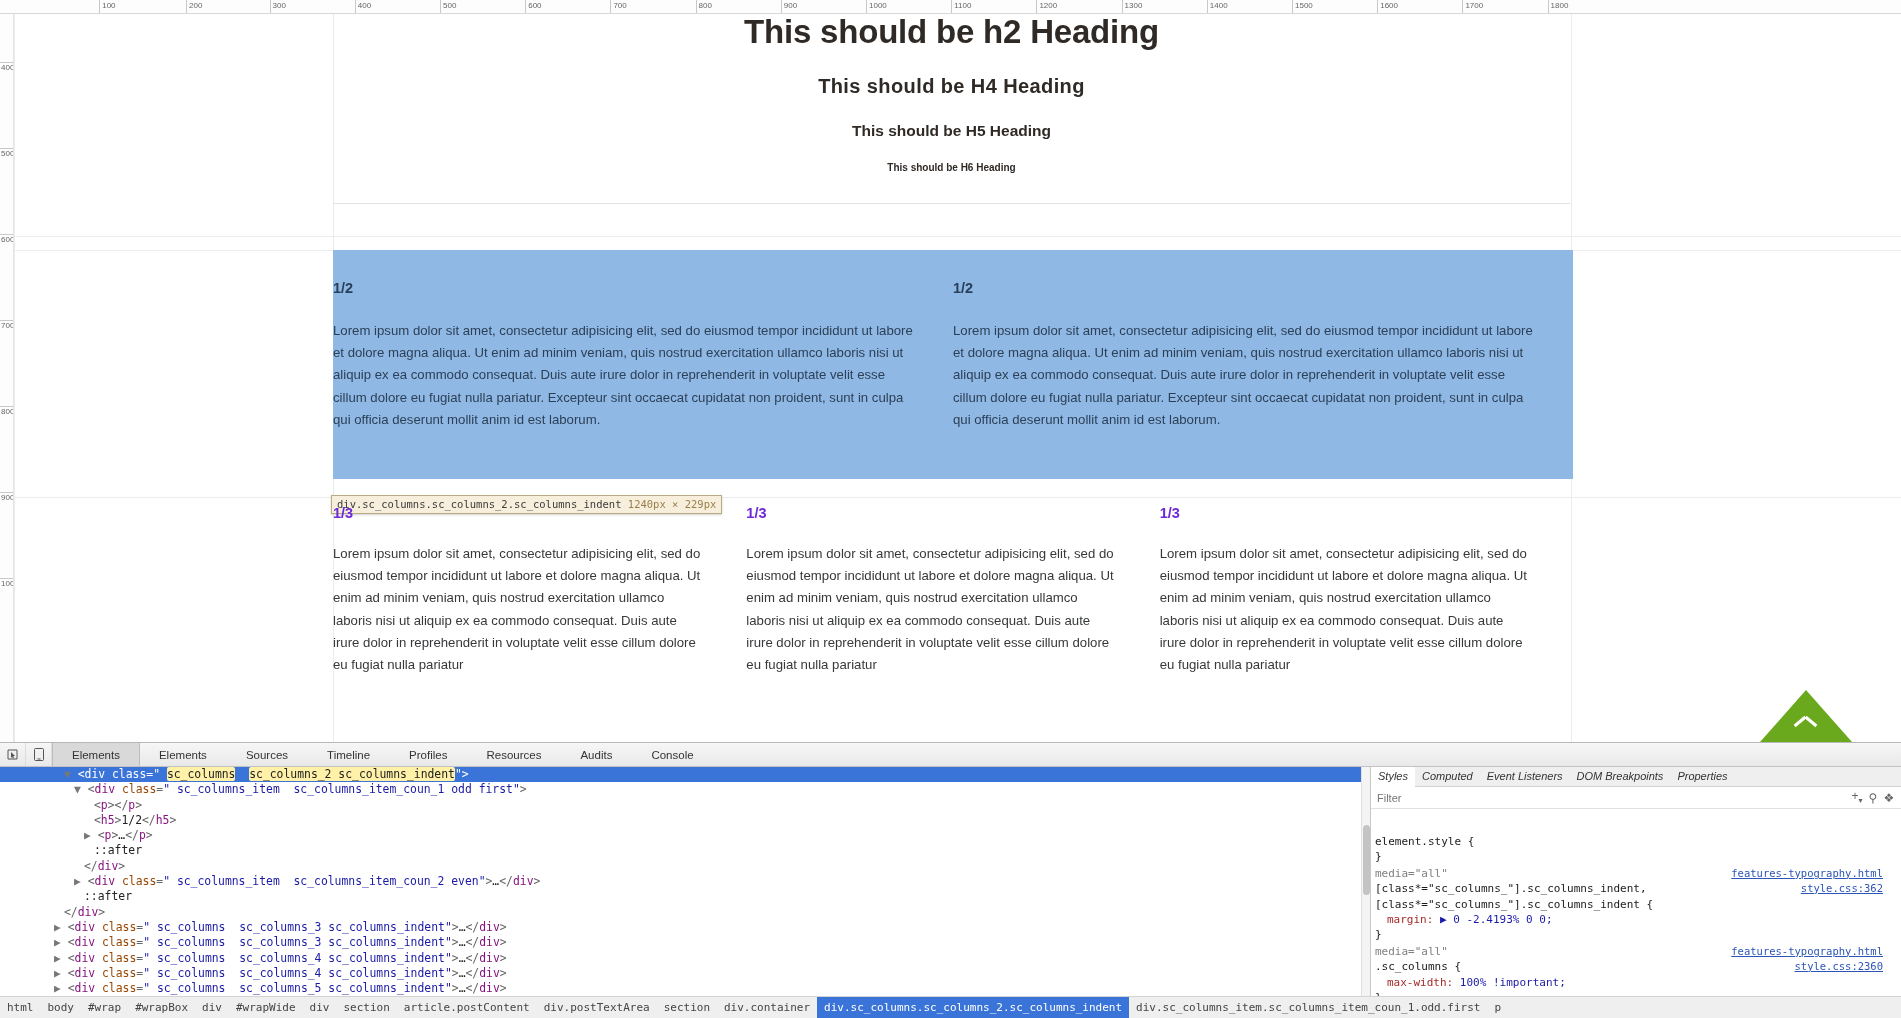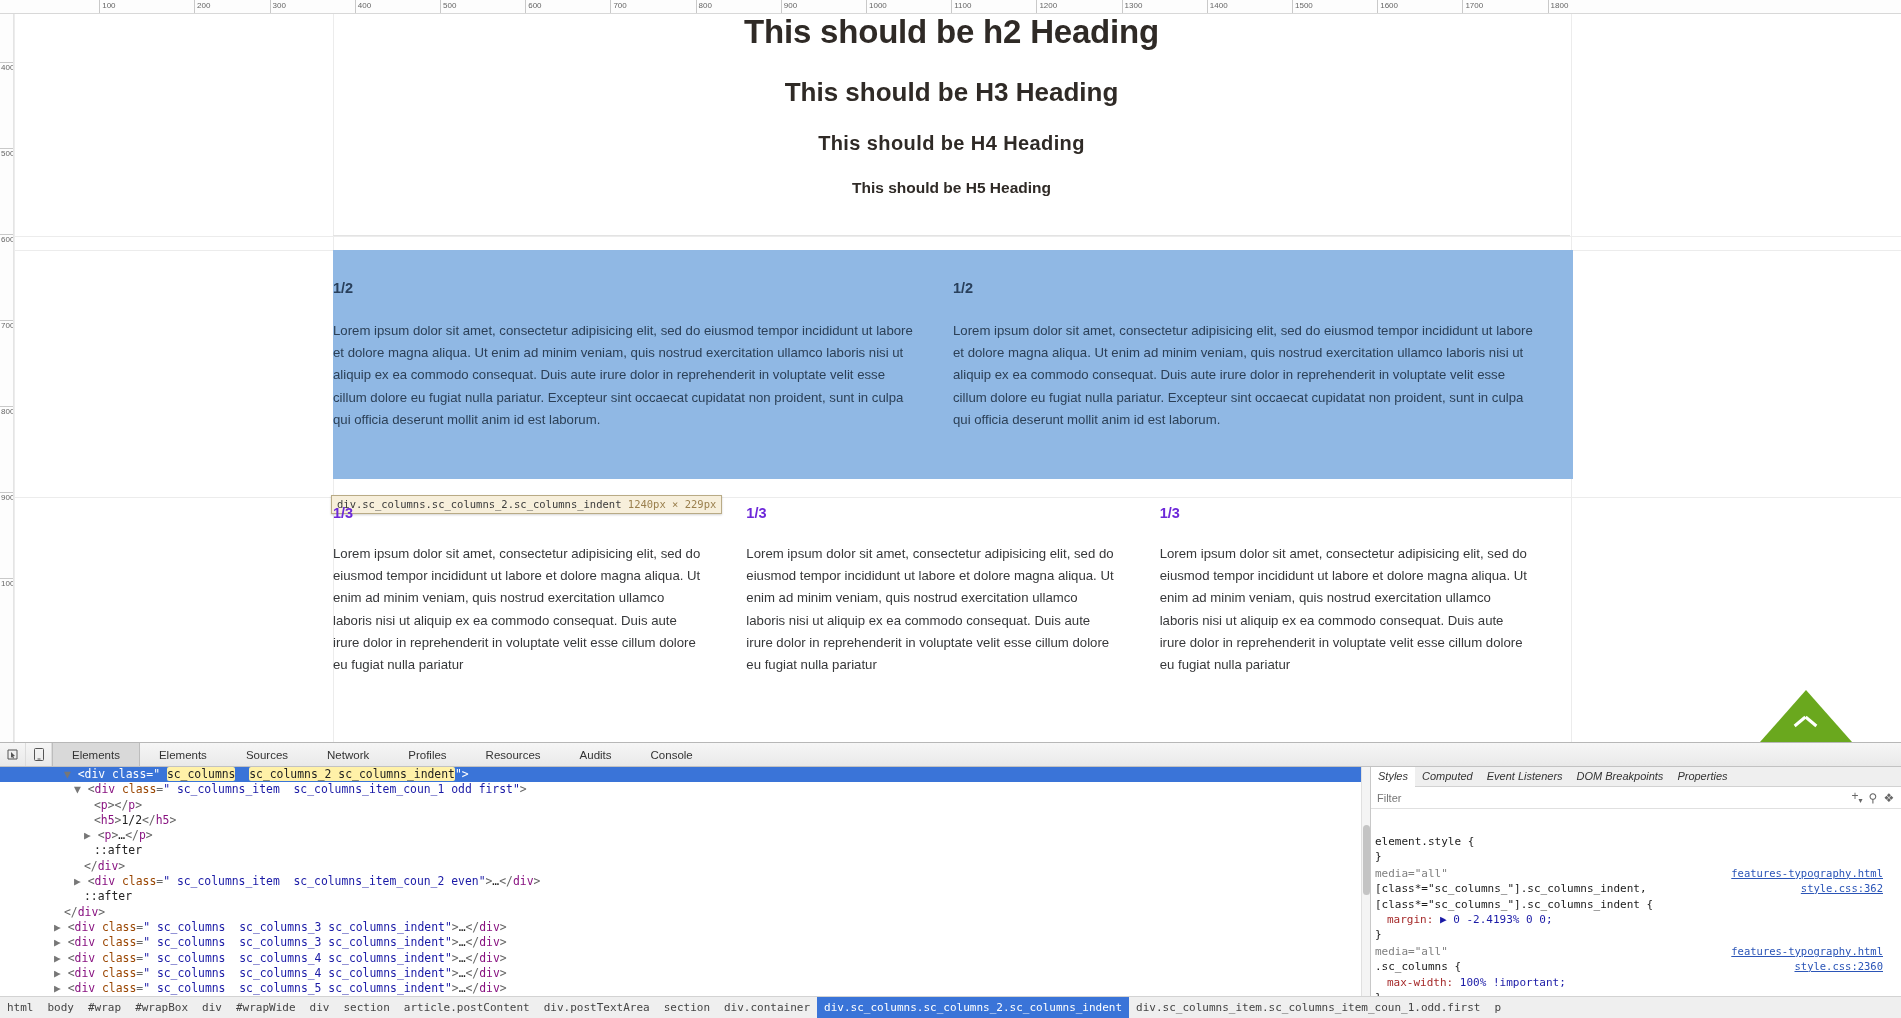--- a/index.html
+++ b/index.html
@@ -224,23 +224,23 @@
   <div class="guide-v" style="left:14px;"></div>
   <div class="guide-v" style="left:333px;"></div>
   <div class="guide-v" style="left:1571px;"></div>
   <div class="guide-h" style="top:236px;"></div>
   <div class="guide-h" style="top:250px;"></div>
   <div class="guide-h" style="top:497px;"></div>
 
   <div id="content">
     <div class="headings">
       <h2>This should be h2 Heading</h2>
-      <h3>This should be H3 Heading</h3>
       <h4>This should be H4 Heading</h4>
       <h5>This should be H5 Heading</h5>
+      <h6>This should be H6 Heading</h6>
     </div>
   </div>
 
   <div class="cols-half">
     <div class="col a">
       <h5>1/2</h5>
       <p>Lorem ipsum dolor sit amet, consectetur adipisicing elit, sed do eiusmod tempor incididunt ut labore et dolore magna aliqua. Ut enim ad minim veniam, quis nostrud exercitation ullamco laboris nisi ut aliquip ex ea commodo consequat. Duis aute irure dolor in reprehenderit in voluptate velit esse cillum dolore eu fugiat nulla pariatur. Excepteur sint occaecat cupidatat non proident, sunt in culpa qui officia deserunt mollit anim id est laborum.</p>
     </div>
     <div class="col b">
       <h5>1/2</h5>
@@ -269,21 +269,21 @@
     <div style="clear:both"></div>
   </div>
 
   <div class="to-top">
     <div class="tri"></div>
     <div class="chev"></div>
   </div>
 
   <div class="ruler-h" id="ruler-h">
       <div class="tick" style="left: 99.2px;">100</div>
-      <div class="tick" style="left: 194px;">200</div>
+      <div class="tick" style="left: 186px;">200</div>
       <div class="tick" style="left: 269.6px;">300</div>
       <div class="tick" style="left: 354.8px;">400</div>
       <div class="tick" style="left: 440px;">500</div>
       <div class="tick" style="left: 525.2px;">600</div>
       <div class="tick" style="left: 610.4px;">700</div>
       <div class="tick" style="left: 695.6px;">800</div>
       <div class="tick" style="left: 780.8px;">900</div>
       <div class="tick" style="left: 866px;">1000</div>
       <div class="tick" style="left: 951.2px;">1100</div>
       <div class="tick" style="left: 1036.4px;">1200</div>
@@ -316,21 +316,21 @@
     </div>
     <div class="dt-icon">
       <svg width="10" height="13" viewBox="0 0 10 13">
           <rect x="0.5" y="0.5" width="9" height="12" rx="1" fill="none" stroke="#555"></rect>
           <rect x="3.5" y="10.5" width="3" height="1" fill="#555"></rect>
         </svg>
     </div>
     <div class="dt-tab active">Elements</div>
     <div class="dt-tab">Elements</div>
     <div class="dt-tab">Sources</div>
-    <div class="dt-tab">Network</div>
+    <div class="dt-tab">Timeline</div>
     <div class="dt-tab">Profiles</div>
     <div class="dt-tab">Resources</div>
     <div class="dt-tab">Audits</div>
     <div class="dt-tab">Console</div>
   </div>
 
   <div class="dt-body">
 
     <div class="dom-pane">
       <div id="dom-lines">

